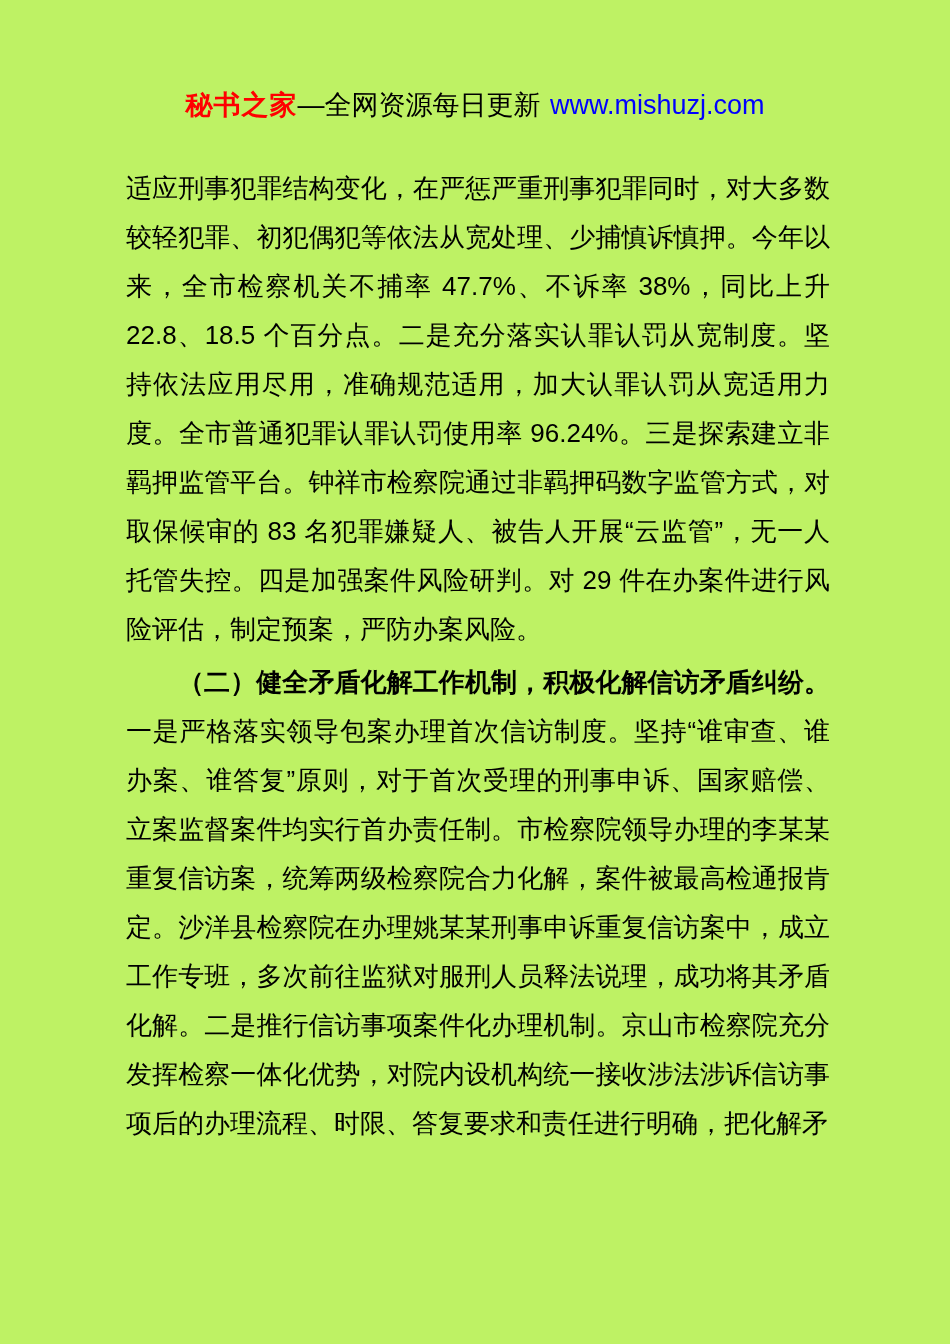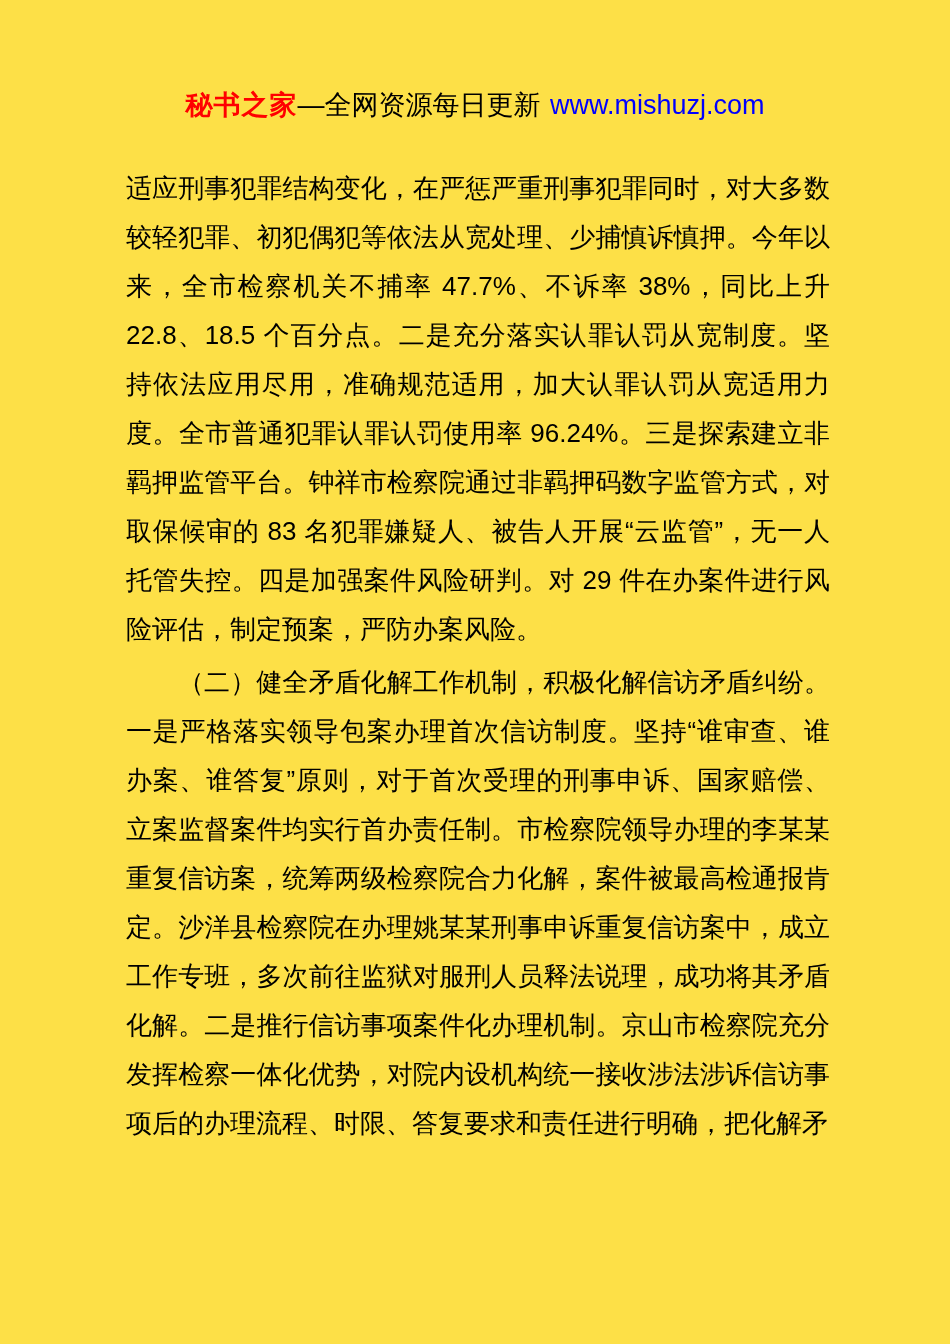--- a/index.html
+++ b/index.html
@@ -5,21 +5,21 @@
   html, body {
     margin: 0;
     padding: 0;
     background: #ffffff;
   }
   .page {
     position: relative;
     width: 950px;
     height: 1344px;
     margin: 0 auto;
-    background: #fde047;
+    background: #bef264;
     overflow: hidden;
     font-family: "Liberation Sans", "DejaVu Sans", sans-serif;
     color: #000000;
   }
   .page-header {
     padding-top: 88px;
     text-align: center;
     font-size: 27px;
     line-height: 34px;
     white-space: nowrap;
@@ -46,21 +46,21 @@
     text-justify: inter-ideograph;
   }
   .content p {
     margin: 4px;
     padding: 0;
   }
   p.indented {
     text-indent: 2em;
   }
   .lead-bold {
-    font-weight: normal;
+    font-weight: bold;
   }
 </style>
 </head>
 <body>
 
 <div class="page">
 
   <div class="page-header">
     <span class="site-name">秘书之家</span><span class="tagline">—全网资源每日更新</span><span class="site-url">www.mishuzj.com</span>
   </div>

